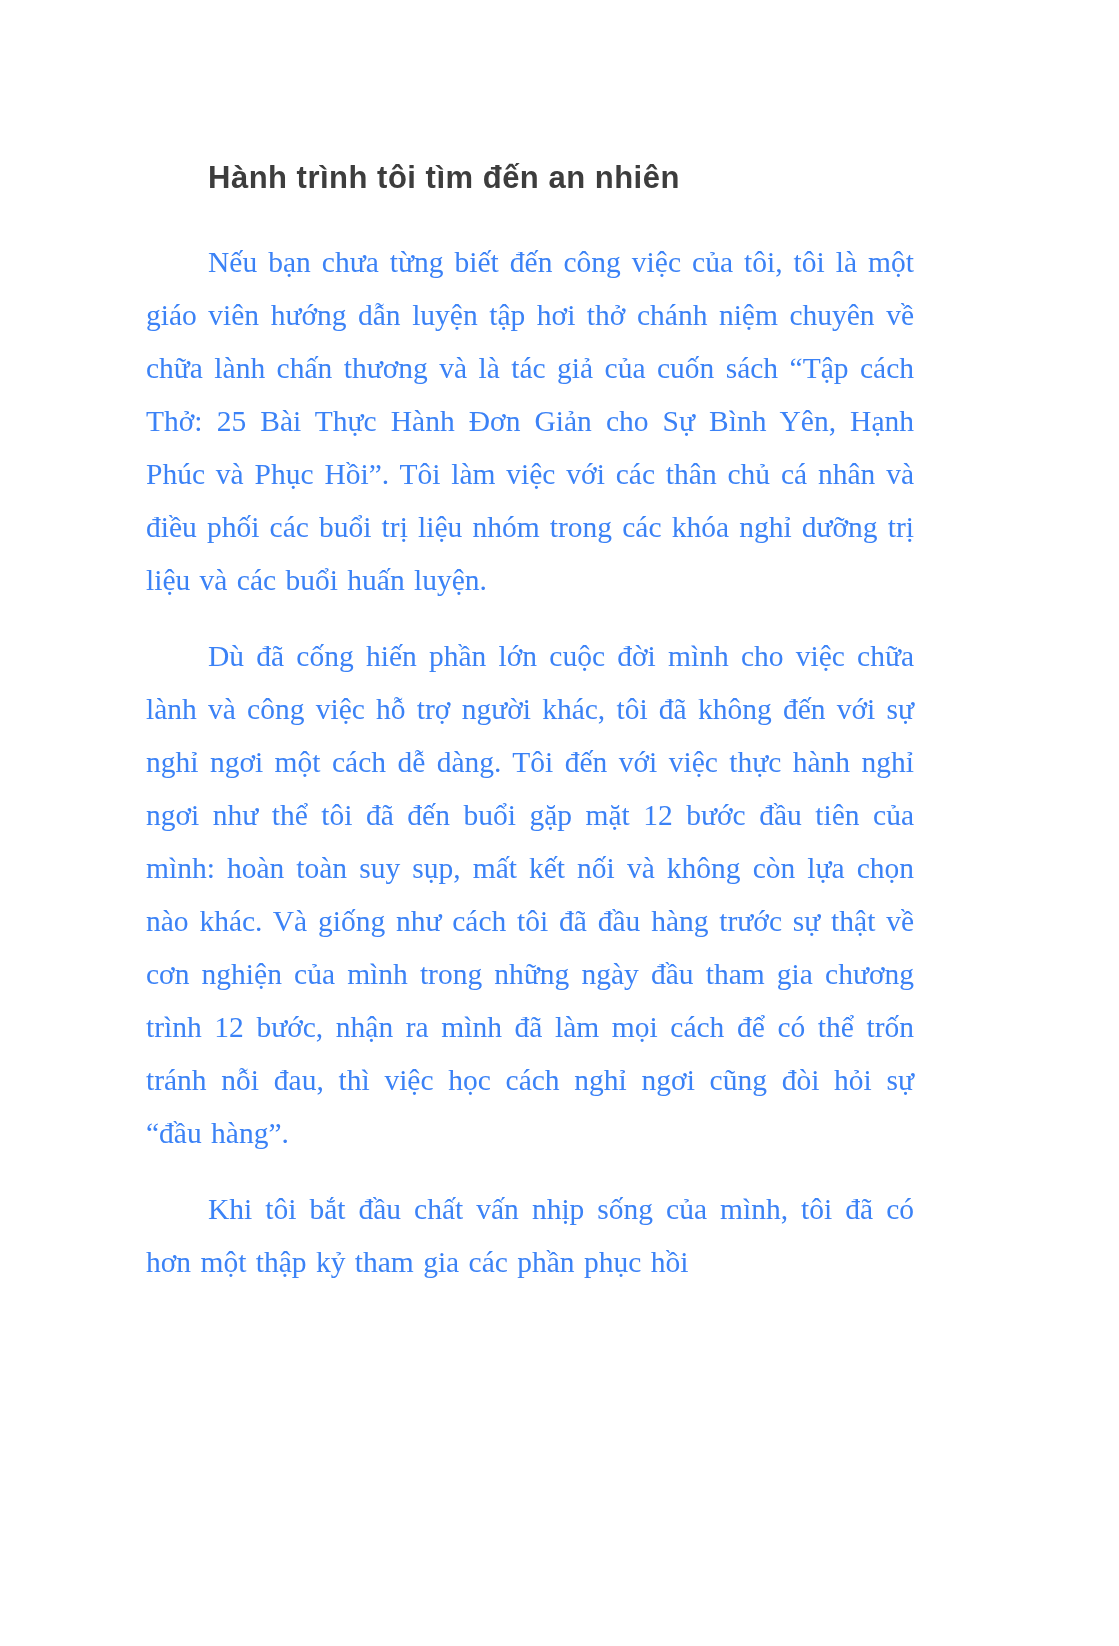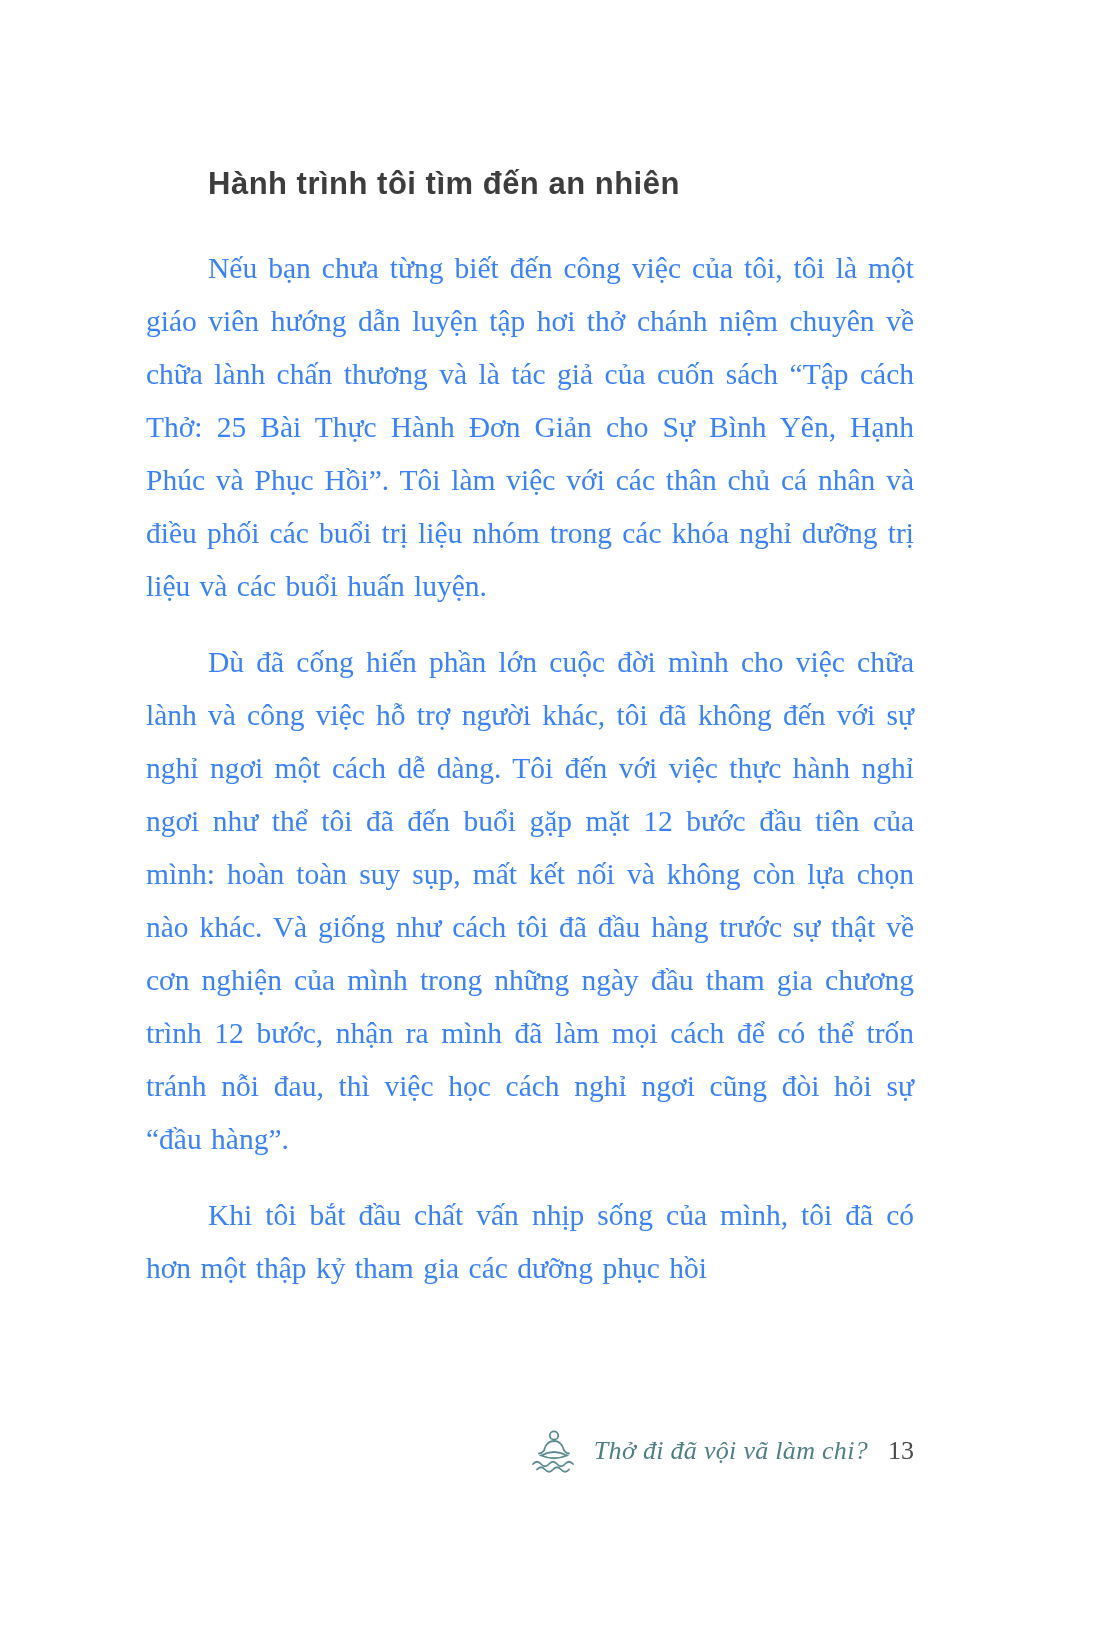--- a/index.html
+++ b/index.html
@@ -14,21 +14,21 @@
     margin: 0 auto;
     background: #ffffff;
     font-family: "Liberation Serif", serif;
     color: #343434;
     overflow: hidden;
   }
   .content {
     position: absolute;
     left: 146px;
     right: 205px;
-    top: 166px;
+    top: 160px;
   }
   .chapter-heading {
     font-family: "Liberation Sans", sans-serif;
     font-weight: 700;
     font-size: 31px;
     color: #3d3d3d;
     letter-spacing: 0.5px;
     margin: 0 0 40px 62px;
   }
   .body-paragraph {
@@ -71,42 +71,18 @@
 <div class="page">
 
   <div class="content">
 
     <h1 class="chapter-heading">Hành trình tôi tìm đến an nhiên</h1>
 
     <p class="body-paragraph">Nếu bạn chưa từng biết đến công việc của tôi, tôi là một giáo viên hướng dẫn luyện tập hơi thở chánh niệm chuyên về chữa lành chấn thương và là tác giả của cuốn sách “Tập cách Thở: 25 Bài Thực Hành Đơn Giản cho Sự Bình Yên, Hạnh Phúc và Phục Hồi”. Tôi làm việc với các thân chủ cá nhân và điều phối các buổi trị liệu nhóm trong các khóa nghỉ dưỡng trị liệu và các buổi huấn luyện.</p>
 
     <p class="body-paragraph">Dù đã cống hiến phần lớn cuộc đời mình cho việc chữa lành và công việc hỗ trợ người khác, tôi đã không đến với sự nghỉ ngơi một cách dễ dàng. Tôi đến với việc thực hành nghỉ ngơi như thể tôi đã đến buổi gặp mặt 12 bước đầu tiên của mình: hoàn toàn suy sụp, mất kết nối và không còn lựa chọn nào khác. Và giống như cách tôi đã đầu hàng trước sự thật về cơn nghiện của mình trong những ngày đầu tham gia chương trình 12 bước, nhận ra mình đã làm mọi cách để có thể trốn tránh nỗi đau, thì việc học cách nghỉ ngơi cũng đòi hỏi sự “đầu hàng”.</p>
 
-    <p class="body-paragraph">Khi tôi bắt đầu chất vấn nhịp sống của mình, tôi đã có hơn một thập kỷ tham gia các dưỡng phục hồi</p>
+    <p class="body-paragraph">Khi tôi bắt đầu chất vấn nhịp sống của mình, tôi đã có hơn một thập kỷ tham gia các phần phục hồi</p>
 
   </div>
 
-  <div class="page-footer">
-
-    <span class="footer-icon-wrap">
-      <svg width="52" height="46" viewBox="0 0 52 46" xmlns="http://www.w3.org/2000/svg">
-        <g fill="none" stroke="#5b8a8f" stroke-width="1.8" stroke-linecap="round">
-
-          <circle cx="26" cy="7.5" r="4.2"></circle>
-
-          <path d="M26 13 C20.5 13 17 17.5 16 22.5 C14.5 24.5 12 25.5 11 25.5"></path>
-          <path d="M26 13 C31.5 13 35 17.5 36 22.5 C37.5 24.5 40 25.5 41 25.5"></path>
-
-          <path d="M13 27.5 Q26 20.5 39 27.5 Q26 33 13 27.5 Z"></path>
-
-          <path d="M5 36 q4 -4.5 8 0 t8 0 t8 0 t8 0 t8 0"></path>
-          <path d="M9 41.5 q4 -4.5 8 0 t8 0 t8 0 t8 0"></path>
-        </g>
-      </svg>
-    </span>
-
-    <span class="footer-tagline">Thở đi đã vội vã làm chi?</span>
-
-    <span class="footer-page-number">13</span>
-
-  </div>
 
 </div>
 
 </body></html>

